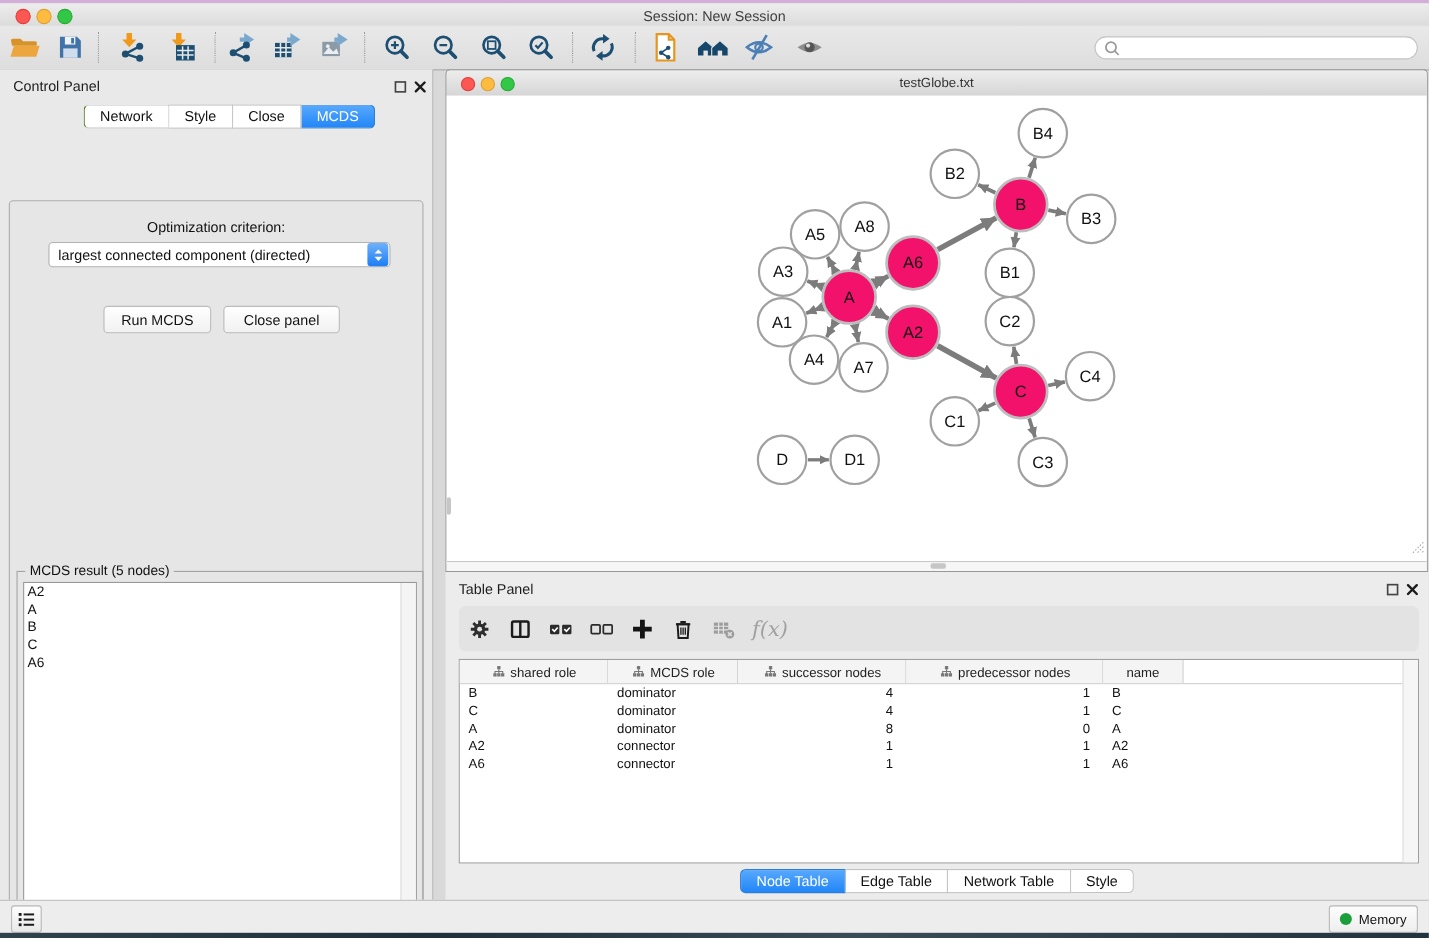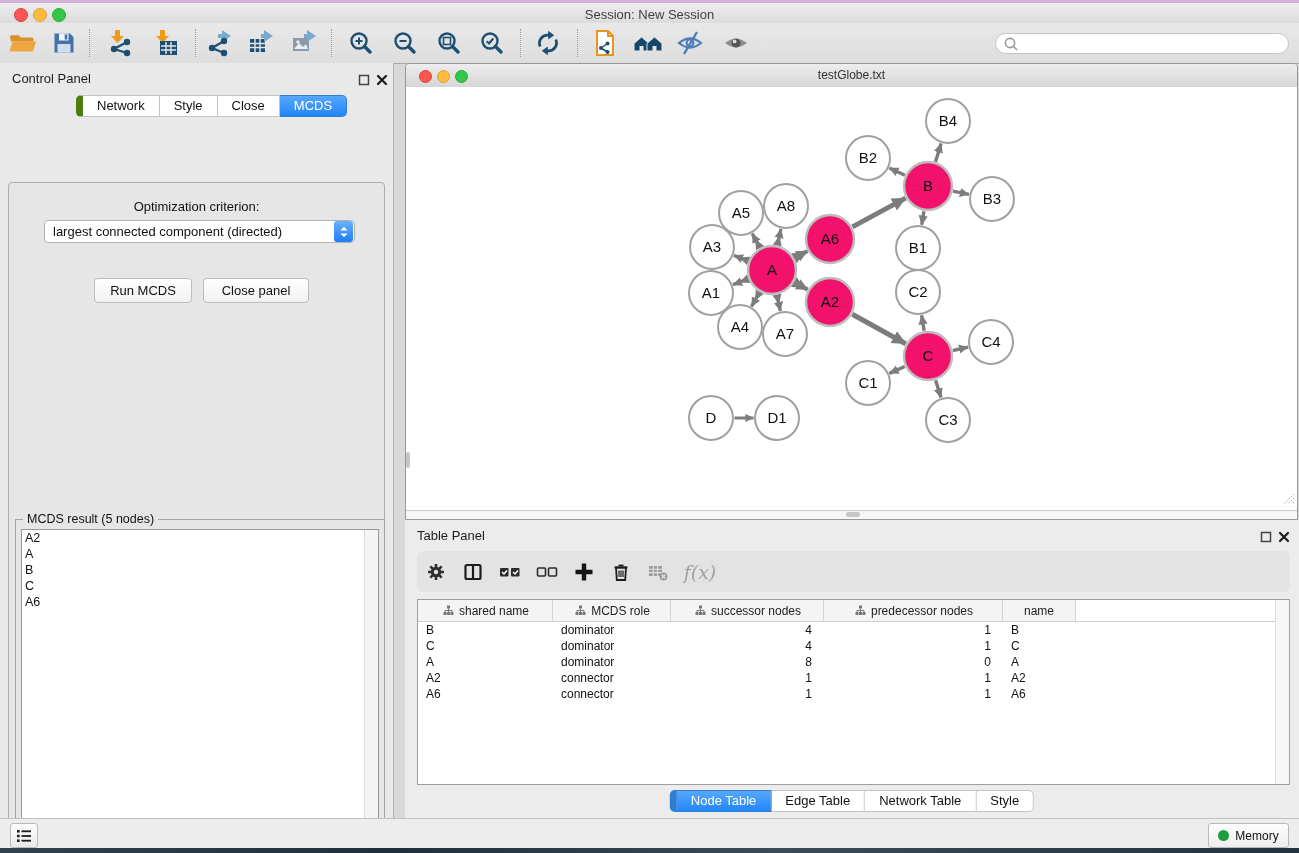--- a/index.html
+++ b/index.html
@@ -24,21 +24,21 @@
                   border:1px solid #c3c3c3;border-radius:11px;display:flex;align-items:center;padding-left:7px;box-sizing:border-box;}
   #toolbar-search input{border:none;outline:none;flex:1;font-size:12px;background:transparent;margin-left:4px;font-family:"Liberation Sans",sans-serif;}
   
   #control-panel{position:absolute;left:0;top:63px;width:394px;height:755px;background:#e9e9e9;
                  border-right:1px solid #b3b3b3;box-sizing:border-box;}
   .panel-title{position:absolute;left:12px;top:8px;font-size:13px;color:#1c1c1c;}
   .panel-btn{position:absolute;top:9px;width:12px;height:12px;}
   .seg-tabs{position:absolute;display:flex;}
   .seg-tab{height:20px;line-height:20px;padding:0 14px;font-size:13px;background:#fff;color:#111;
            border:1px solid #c3c3c3;border-left:none;text-align:center;}
-  .seg-tab:first-child{border-left:7px solid #4d7c0f;border-radius:5px 0 0 5px;}
+  .seg-tab:first-child{border-left:1px solid #4d7c0f;border-radius:5px 0 0 5px;}
   .seg-tab:last-child{border-radius:0 5px 5px 0;}
   .seg-tab.selected{background:linear-gradient(#57a8fd,#2286f8);color:#fff;border-color:#2e7fd4;}
   #cp-content{position:absolute;left:8px;top:119px;width:377px;height:686px;background:#e6e6e6;
               border:1px solid #adadad;border-radius:4px;box-sizing:border-box;}
   #opt-label{position:absolute;left:0;top:16px;width:100%;text-align:center;font-size:13px;color:#111;}
   #criterion-select{position:absolute;left:35px;top:37px;width:311px;height:23px;background:#fff;
                     border:1px solid #b2b2b2;border-radius:4px;display:flex;align-items:center;box-sizing:border-box;}
   #criterion-select .sel-text{flex:1;font-size:13px;padding-left:8px;color:#111;white-space:nowrap;overflow:hidden;}
   #criterion-select .stepper{width:19px;height:21px;border-radius:3px;background:linear-gradient(#6eb1fb,#1d7ef5);
                    display:flex;align-items:center;justify-content:center;margin-right:1px;}
@@ -509,21 +509,21 @@
           <div class="th" style="width: 135px;">
             <span class="th-icon">
               <svg width="11" height="11" viewBox="0 0 11 11">
                 <rect x="4" y="0.5" width="3" height="3" fill="#777"></rect>
                 <rect x="0.5" y="7" width="3" height="3" fill="#777"></rect>
                 <rect x="4" y="7" width="3" height="3" fill="#777"></rect>
                 <rect x="7.5" y="7" width="3" height="3" fill="#777"></rect>
                 <path d="M5.5 3.5v2M2 7V5.5h7V7M5.5 5.5V7" stroke="#777" stroke-width="1" fill="none"></path>
               </svg>
             </span>
-            <span>shared name</span>
+            <span>shared role</span>
           </div>
           <div class="th" style="width: 118px; text-align: center;">
             <span class="th-icon">
               <svg width="11" height="11" viewBox="0 0 11 11">
                 <rect x="4" y="0.5" width="3" height="3" fill="#777"></rect>
                 <rect x="0.5" y="7" width="3" height="3" fill="#777"></rect>
                 <rect x="4" y="7" width="3" height="3" fill="#777"></rect>
                 <rect x="7.5" y="7" width="3" height="3" fill="#777"></rect>
                 <path d="M5.5 3.5v2M2 7V5.5h7V7M5.5 5.5V7" stroke="#777" stroke-width="1" fill="none"></path>
               </svg>

